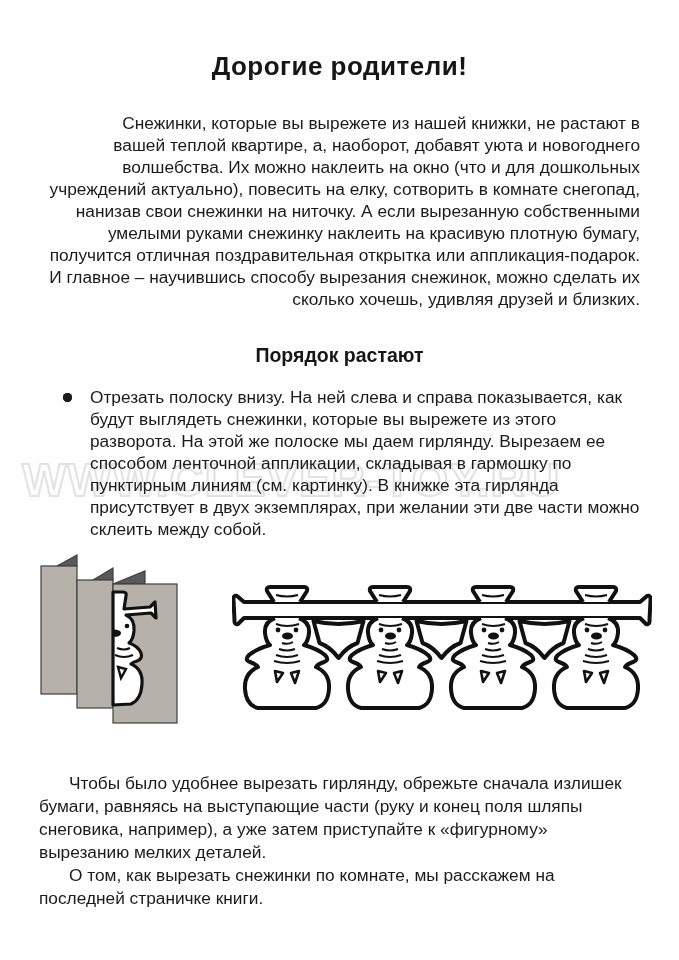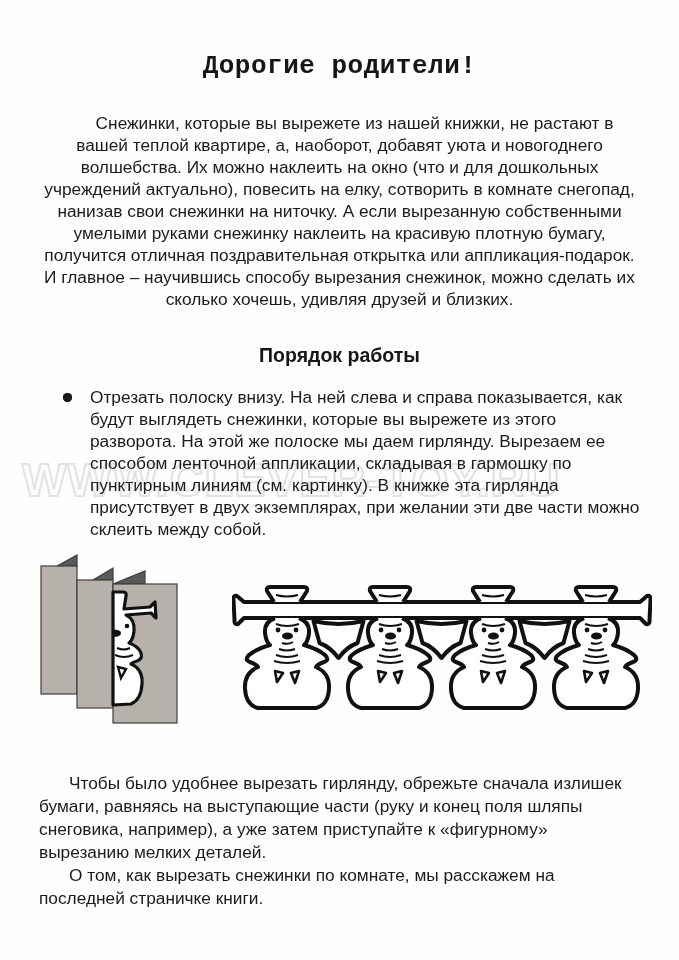--- a/index.html
+++ b/index.html
@@ -9,33 +9,33 @@
     margin:0 auto;
     background:#fefefe;
     font-family:"Liberation Sans",sans-serif;
     color:#1b1b1b;
     overflow:hidden;
   }
   .content{position:relative;z-index:1;}
   h1.title{
     margin:50px 0 0;
     text-align:center;
-    font-family:Liberation Mono, monospace;
+    font-family:Liberation Sans, sans-serif;
     font-weight:bold;
     font-size:26px;
     line-height:32px;
     letter-spacing:.5px;
     color:#161616;
   }
   p.body{
     margin:30px 39px 0;
     font-size:17.3px;
     line-height:22px;
     text-indent:30px;
-    text-align:center;
+    text-align:right;
   }
   h2.subhead{
     margin:34px 0 0;
     text-align:center;
     font-size:19.5px;
     line-height:23px;
     font-weight:bold;
     color:#161616;
   }
   ul.steps{
@@ -99,21 +99,21 @@
 <div class="page">
 
   <div class="watermark">WWW.CLEVER-TOY.RU</div>
 
   <div class="content">
 
     <h1 class="title">Дорогие родители!</h1>
 
     <p class="body">Снежинки, которые вы вырежете из нашей книжки, не растают в вашей теплой квартире, а, наоборот, добавят уюта и новогоднего волшебства. Их можно наклеить на окно (что и для дошкольных учреждений актуально), повесить на елку, сотворить в комнате снегопад, нанизав свои снежинки на ниточку. А если вырезанную собственными умелыми руками снежинку наклеить на красивую плотную бумагу, получится отличная поздравительная открытка или аппликация-подарок. И главное – научившись способу вырезания снежинок, можно сделать их сколько хочешь, удивляя друзей и близких.</p>
 
-    <h2 class="subhead">Порядок работы</h2>
+    <h2 class="subhead">Порядок растают</h2>
 
     <ul class="steps">
       <li>
         <span class="bullet"></span>
       </li>
       <li>
         <span class="bullet"></span>
         <span>Отрезать полоску внизу. На ней слева и справа показывается, как будут выглядеть снежинки, которые вы вырежете из этого разворота. На этой же полоске мы даем гирлянду. Вырезаем ее способом ленточной аппликации, складывая в гармошку по пунктирным линиям (см. картинку). В книжке эта гирлянда присутствует в двух экземплярах, при желании эти две части можно склеить между собой.</span>
       </li>
     </ul>

